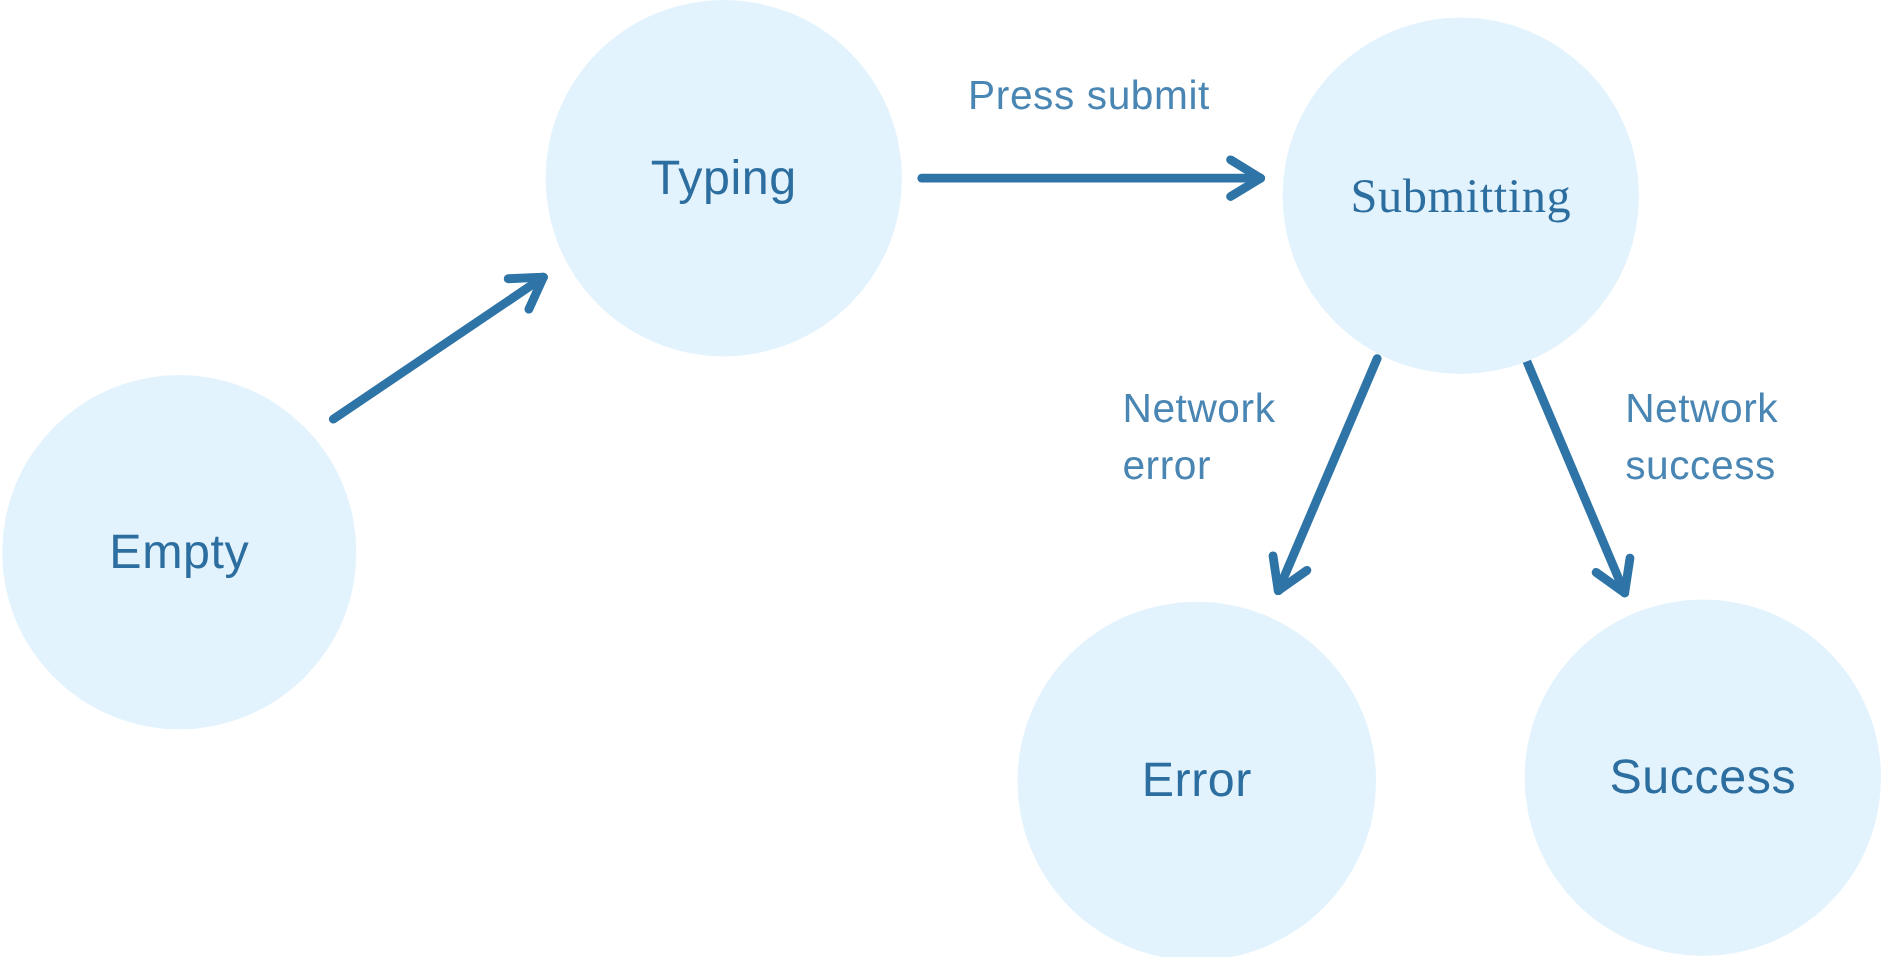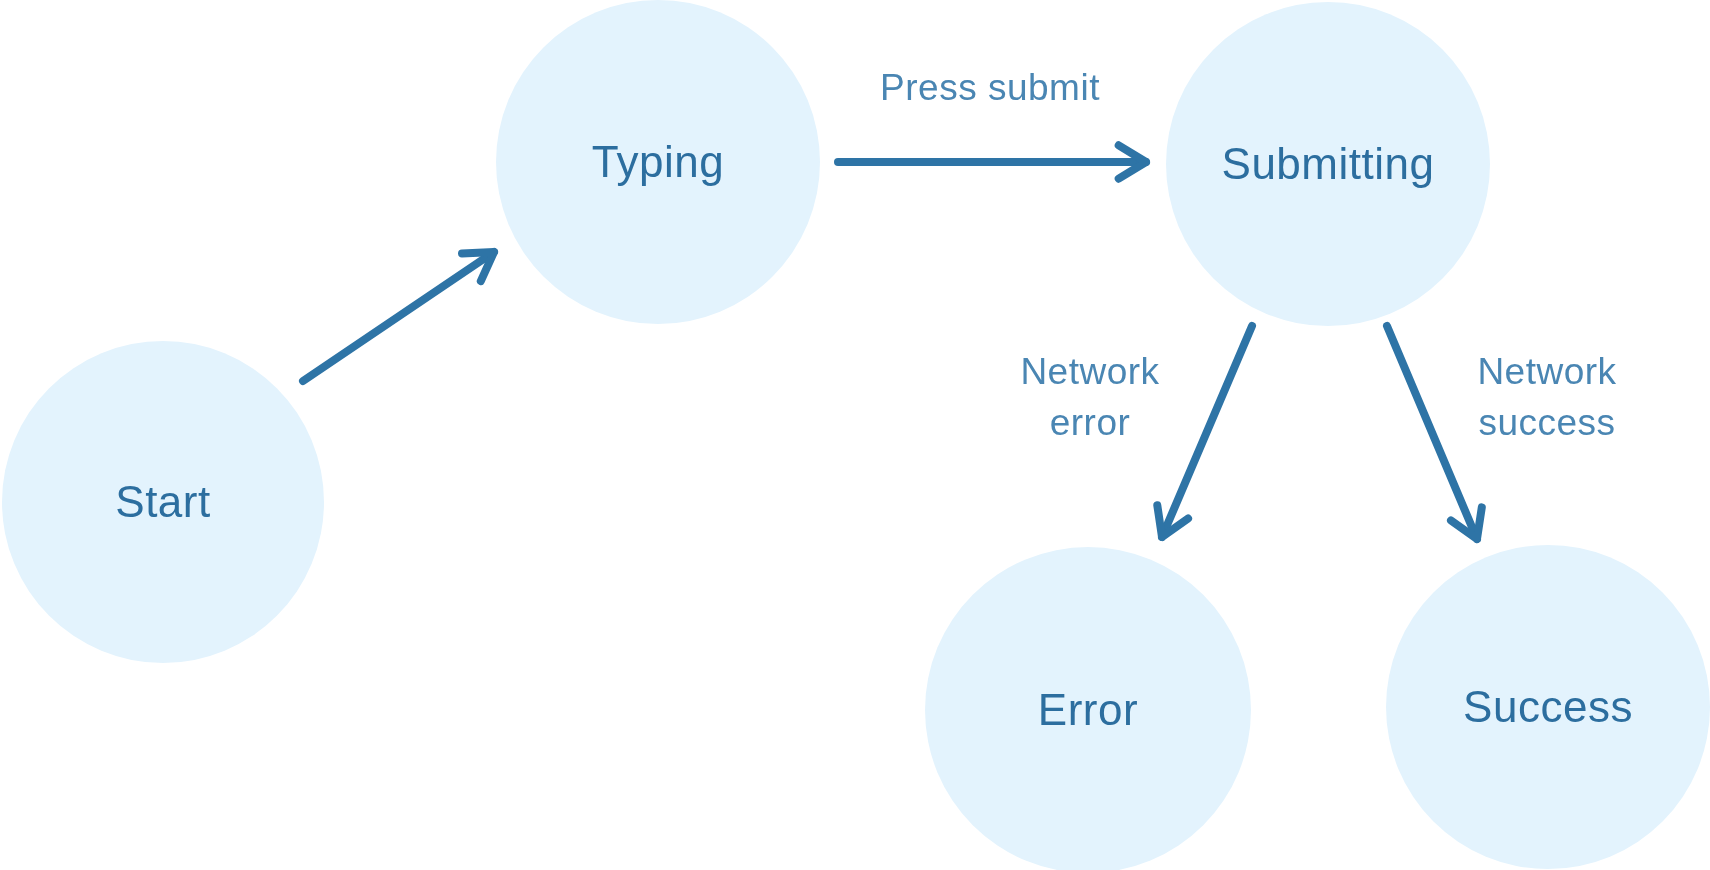--- a/index.html
+++ b/index.html
@@ -40,21 +40,20 @@
     letter-spacing: 0.5px;
     white-space: nowrap;
   }
   .edge-label {
     position: absolute;
     transform: translate(-50%, -50%);
     color: var(--edge-text, #4a86b3);
     font-size: 37px;
     line-height: 51px;
     letter-spacing: 0.5px;
-    text-align: center;
     white-space: pre-line;
   }
 </style>
 </head>
 <body>
 
 <div id="canvas" style="width: 1710px; height: 870px;">
     <svg id="edges-layer" width="1710" height="870" viewBox="0 0 1710 870">
       <g>
         <line class="edge-line" x1="303" y1="381" x2="494" y2="252"></line>
@@ -67,26 +66,26 @@
       <g>
         <line class="edge-line" x1="1252" y1="326" x2="1162" y2="537"></line>
         <path class="edge-head" d="M1157.3 505.3 L1162 537 L1188.1 518.5"></path>
       </g>
       <g>
         <line class="edge-line" x1="1387" y1="326" x2="1477" y2="539"></line>
         <path class="edge-head" d="M1451.0 520.4 L1477 539 L1481.8 507.4"></path>
       </g>
     </svg>
     <div class="state-node" style="left: 2px; top: 341px; width: 322px; height: 322px;">
-      <span class="state-label">Start</span>
+      <span class="state-label">Empty</span>
     </div>
     <div class="state-node" style="left: 496px; top: 0px; width: 324px; height: 324px;">
       <span class="state-label">Typing</span>
     </div>
-    <div class="state-node" style="left: 1166px; top: 2px; width: 324px; height: 324px;">
+    <div class="state-node" style="left: 1166px; top: 16px; width: 324px; height: 324px; font-family: Liberation Serif, serif;">
       <span class="state-label">Submitting</span>
     </div>
     <div class="state-node" style="left: 925px; top: 547px; width: 326px; height: 326px;">
       <span class="state-label">Error</span>
     </div>
     <div class="state-node" style="left: 1386px; top: 545px; width: 324px; height: 324px;">
       <span class="state-label">Success</span>
     </div>
     <div class="edge-label" style="left: 990px; top: 87px;">Press submit</div>
     <div class="edge-label" style="left: 1090px; top: 397px;">Network

